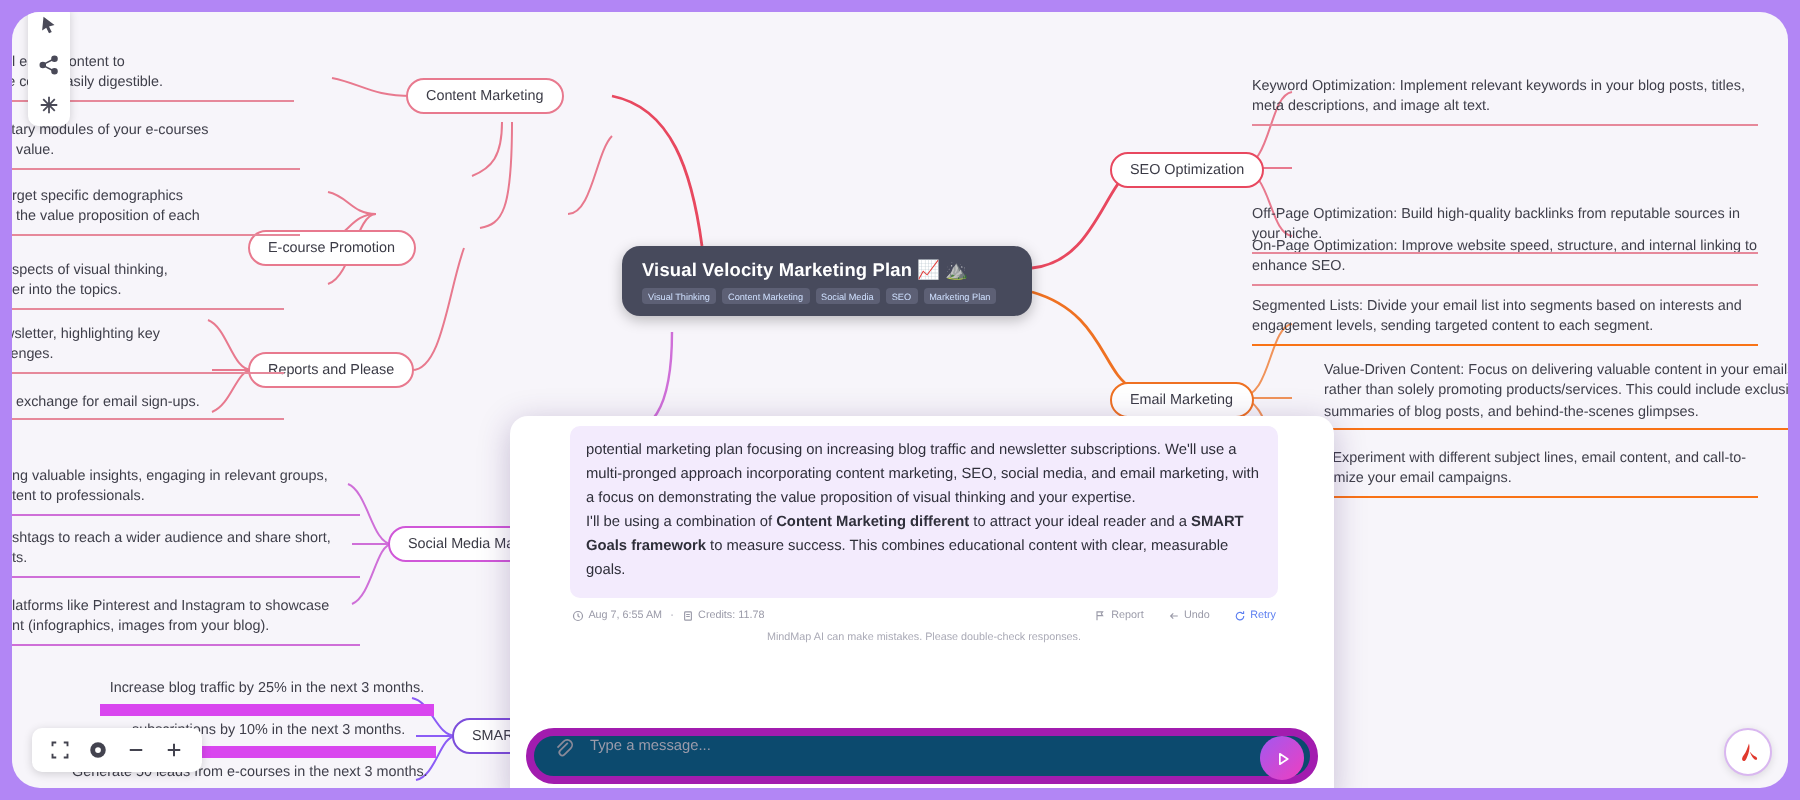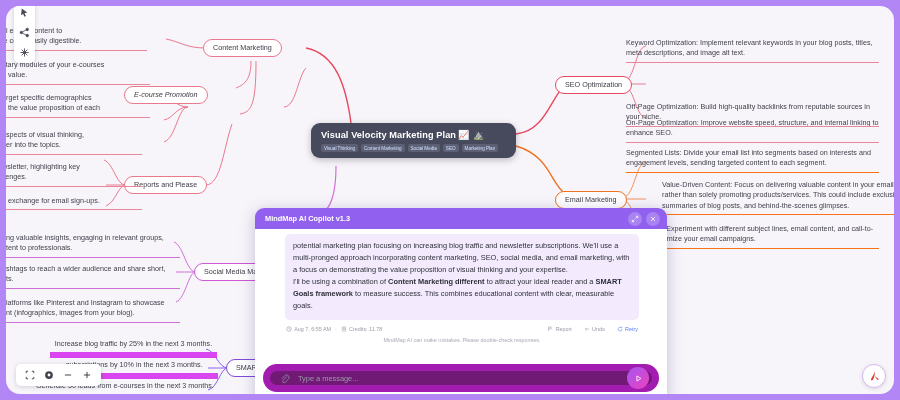--- a/index.html
+++ b/index.html
@@ -133,22 +133,22 @@
     font-size: 5.4px; color: #9a9aa8;
     margin-top: 6px; padding: 0 1px;
   }
   #meta .mi { display: flex; align-items: center; gap: 2.2px; }
   #meta .sep { margin: 0 4px; }
   #meta .right { margin-left: auto; display: flex; gap: 12px; align-items: center; }
   #meta .retry { color: #5b7ef0; }
   #disc { text-align: center; font-size: 5.4px; color: #aaaab6; margin-top: 5px; }
   #cp-foot { padding: 4px 8px 8px 8px; }
   #inputbar {
-    height: 28px; border: 7px solid #a21caf; border-radius: 14px;
-    background: #701a75; display: flex; align-items: center;
+    height: 28px; border: 4px solid #a21caf; border-radius: 14px;
+    background: #0c4a6e; display: flex; align-items: flex-start;
     padding: 0 3px 0 9px;
   }
   #inputbar .ph { font-size: 7.4px; color: #9b9baa; flex: 1; margin-left: 8px; }
   #sendbtn {
     width: 22px; height: 22px; border-radius: 50%;
     background: linear-gradient(135deg,#a258f0,#ee3fc0);
     display: flex; align-items: center; justify-content: center;
   }
   .ico { display: block; }
 </style>
@@ -218,21 +218,21 @@
   <div class="leaf bl" style="left:620px; top:64px; width:253px;margin-top:48px;">On-Page Optimization: Improve website speed, structure, and internal linking to enhance SEO.</div>
   <div class="leaf bl" style="left:620px; top:96px; width:253px;">Off-Page Optimization: Build high-quality backlinks from reputable sources in your niche.</div>
 
   <div class="leaf bo" style="left:620px; top:142px; width:253px;">Segmented Lists: Divide your email list into segments based on interests and engagement levels, sending targeted content to each segment.</div>
   <div class="leaf bo" style="left:656px; top:174px; width:253px;">Value-Driven Content: Focus on delivering valuable content in your emails, rather than solely promoting products/services.  This could include exclusive summaries of blog posts, and behind-the-scenes glimpses.</div>
   <div class="leaf bo" style="left:620px; top:218px; width:253px;">A/B Testing: Experiment with different subject lines, email content, and call-to-action to optimize your email campaigns.</div>
 
   <div class="node pinkn" style="left:197px; top:33px;">
     <span>Content Marketing</span>
   </div>
-  <div class="node pinkn" style="left:118px; top:80px;font-style:italic;">
+  <div class="node pinkn" style="left:118px; top:109px;">
     <span>E-course Promotion</span>
   </div>
   <div class="node pinkn" style="left:118px; top:170px;">
     <span>Reports and Please</span>
   </div>
   <div class="node magn" style="left:188px; top:257px;">
     <span>Social Media Ma</span>
   </div>
   <div class="node violn" style="left:220px; top:353px;">
     <span>SMART</span>
@@ -323,33 +323,20 @@
   </div>
 
   <div id="pdfbadge">
     <svg class="ico" viewBox="0 0 16 16" width="13" height="13">
       <path d="M8 2.2 C7 5 6.4 7.2 4.6 9.6 C3.6 11 3.4 12.6 4.6 12.9 C6 13.2 6.8 10.6 7.6 8.4 C8.2 6.6 8.6 4 8 2.2 Z
                M8.4 7 C9.4 9.6 11 12 12.2 12.2 C13.2 12.4 13.4 11 12 10.2 C10.8 9.5 9.4 8.2 8.4 7 Z" fill="#e0382c"></path>
     </svg>
   </div>
 
   <div id="copilot">
-    <div id="cp-head">
-      <span class="h-title">MindMap AI Copilot v1.3</span>
-      <span class="hbtn">
-        <svg class="ico" viewBox="0 0 16 16" width="8" height="8" fill="none" stroke="#fff" stroke-width="1.5">
-          <path d="M9.5 2.5 H13.5 V6.5 M6.5 13.5 H2.5 V9.5 M13.5 2.5 L9 7 M2.5 13.5 L7 9"></path>
-        </svg>
-      </span>
-      <span class="hbtn">
-        <svg class="ico" viewBox="0 0 16 16" width="8" height="8" fill="none" stroke="#fff" stroke-width="1.6">
-          <path d="M4 4 L12 12 M12 4 L4 12"></path>
-        </svg>
-      </span>
-    </div>
 
     <div id="cp-body">
       <div id="msg">
         <span>potential marketing plan focusing on increasing blog traffic and newsletter subscriptions. We'll use a multi-pronged approach incorporating content marketing, SEO, social media, and email marketing, with a focus on demonstrating the value proposition of visual thinking and your expertise.</span><br>
         <span><span>I'll be using a combination of </span><b>Content Marketing different</b><span> to attract your ideal reader and a </span><b>SMART Goals framework</b><span> to measure success. This combines educational content with clear, measurable goals.</span></span>
       </div>
 
       <div id="meta">
         <span class="mi">
           <svg class="ico" viewBox="0 0 16 16" width="6" height="6" fill="none" stroke="#9a9aa8" stroke-width="1.6">

